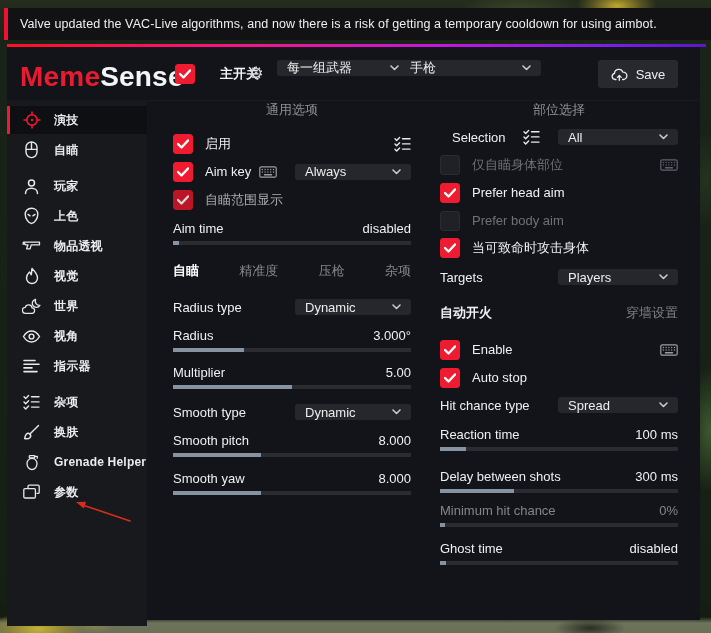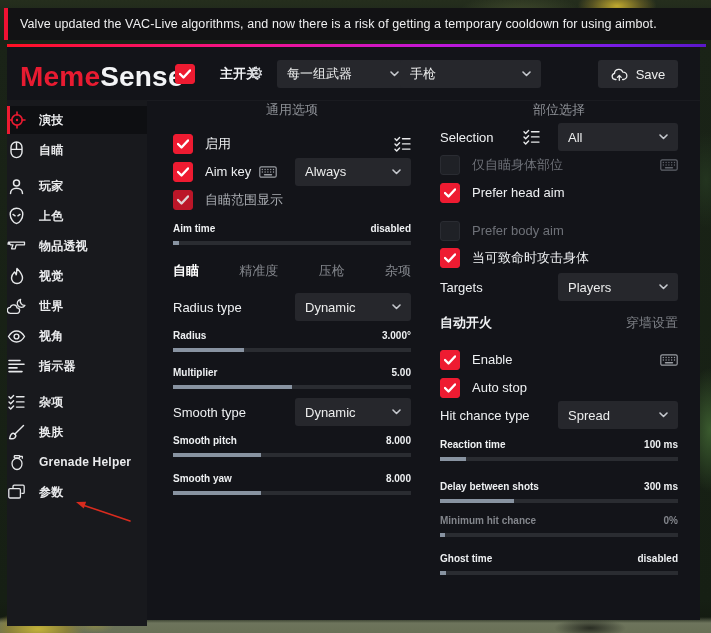--- a/index.html
+++ b/index.html
@@ -33,32 +33,32 @@
   .window{position:absolute;left:7px;top:47px;width:693px;height:573px;background:#131419;}
 
   
   .hdr{position:absolute;left:0;top:0;width:693px;height:53px;border-bottom:1px solid rgba(255,255,255,.03);}
   .logo{position:absolute;left:13px;top:14px;font-size:28px;font-weight:700;letter-spacing:.2px;}
   .logo .red{color:#e81b31}.logo .white{color:#f3f4f6}
   .master{position:absolute;left:168px;top:17px;display:flex;align-items:center;gap:25px;}
   .master .mlbl{font-size:13px;color:#f0f1f3;font-weight:600;}
   .gear{position:absolute;left:238px;top:16px;width:22px;height:22px;color:#d2d4d8;
     font-size:17px;line-height:22px;text-align:center;cursor:pointer;}
-  .select{height:28px;background:#26272c;border-radius:3px;display:flex;align-items:center;
+  .select{height:16px;background:#26272c;border-radius:3px;display:flex;align-items:center;
     justify-content:space-between;padding:0 10px;font-size:13px;color:#eceded;cursor:pointer;}
   .sel-weapon-group{position:absolute;left:270px;top:13px;width:112px;}
   .sel-weapon{position:absolute;left:393px;top:13px;width:121px;}
   .save-btn{position:absolute;left:591px;top:13px;width:80px;height:28px;background:#28292e;
     border-radius:3px;display:flex;align-items:center;justify-content:center;gap:8px;
     font-size:13px;color:#eceded;cursor:pointer;}
 
   
   .sidebar{position:absolute;left:0;top:53px;width:140px;height:520px;background:#18191d;padding-top:6px;}
   .side-item{position:relative;display:flex;align-items:center;height:28px;margin-bottom:2px;
-    gap:13px;cursor:pointer;}
+    padding-left:15px;gap:13px;cursor:pointer;}
   .side-item.group-gap{margin-top:8px;}
   .side-item.active{background:#0e0f12;}
   .abar{position:absolute;left:0;top:0;width:3px;height:28px;background:#ed1b31;}
   .side-item .sicon{width:19px;height:19px;display:flex;align-items:center;justify-content:center;flex:none;}
   .side-item .slbl{font-size:12px;font-weight:700;color:#eaebed;letter-spacing:.2px;white-space:nowrap;}
 
   
   .col{position:absolute;top:53px;width:238px;}
   .col-left{left:166px}.col-right{left:433px}
   .section-title{margin-top:1px;height:16px;text-align:center;font-size:13px;color:#8e9197;}
@@ -69,21 +69,21 @@
   .trail{margin-left:auto;display:flex;align-items:center;gap:18px;}
 
   .cb{width:18px;height:18px;border-radius:3px;background:#1f2126;border:1px solid #2a2c32;
     display:flex;align-items:center;justify-content:center;cursor:pointer;flex:none;}
   .cb svg{display:none;}
   .cb.checked{background:#ee1b31;border-color:#ee1b31;}
   .cb.checked svg{display:block;}
   .cb.dim.checked{background:#bb1628;border-color:#bb1628;}
 
   .sfield .shead{display:flex;justify-content:space-between;align-items:center;height:18px;}
-  .sname,.sval{font-size:10px;color:#eef0f2;white-space:nowrap;font-weight:bold;}
+  .sname,.sval{font-size:13px;color:#eef0f2;white-space:nowrap;}
   .sfield.dim .sname,.sfield.dim .sval{color:#83868c;}
   .track{position:relative;margin-top:4px;height:4px;background:#2a2c31;cursor:pointer;}
   .fill{position:absolute;left:0;top:0;height:4px;background:#8893a1;}
 
   .tabs{display:flex;justify-content:space-between;align-items:center;height:20px;}
   .tab{font-size:13px;color:#83868c;cursor:pointer;white-space:nowrap;}
   .tab.active{color:#ffffff;font-weight:700;}
 
   .subhead{display:flex;justify-content:space-between;align-items:center;height:20px;}
   .subhead-title{font-size:13px;color:#eef0f2;font-weight:700;}
@@ -385,21 +385,21 @@
         <div class="track">
             <div class="fill" style="width: 37%;"></div>
           </div>
       </div>
     </div>
 
     <div class="col col-right">
       <div class="section-title">部位选择</div>
 
       <div class="row" style="margin-top:6px;height:28px">
-        <span class="rlbl" style="margin-left:0">Selection</span>
+        <span class="rlbl" style="margin-left:12px">Selection</span>
         <span class="trail">
           <svg width="17" height="16" viewBox="0 0 17 16" fill="none" stroke="#e9eaec" stroke-width="1.4" stroke-linecap="round" stroke-linejoin="round">
               <path d="M1 2.8 l1.7 1.7 L5.6 1.6 M8.5 2.7 H16 M1 8 l1.7 1.7 L5.6 6.8 M8.5 7.9 H16 M1 13.2 l1.7 1.7 L5.6 12 M8.5 13.1 H16"></path>
             </svg>
           <div class="select w100">
             <span>All</span>
             <svg width="9" height="6" viewBox="0 0 9 6" fill="none">
                 <path d="M1 1 L4.5 4.5 L8 1" stroke="#c6c9ce" stroke-width="1.6" stroke-linecap="round" stroke-linejoin="round"></path>
               </svg>
           </div>
@@ -419,21 +419,21 @@
 
       <div class="row" style="margin-top:1px">
         <span class="cb checked">
             <svg width="12" height="10" viewBox="0 0 12 10" fill="none">
               <polyline points="1,5 4.5,8.5 11,1.5" stroke="#fff" stroke-width="2.4" stroke-linecap="round" stroke-linejoin="round"></polyline>
             </svg>
           </span>
         <span class="rlbl">Prefer head aim</span>
       </div>
 
-      <div class="row" style="margin-top:11px">
+      <div class="row" style="margin-top:1px">
         <span class="cb unchecked"></span>
         <span class="rlbl dim">Prefer body aim</span>
       </div>
 
       <div class="row">
         <span class="cb checked">
             <svg width="12" height="10" viewBox="0 0 12 10" fill="none">
               <polyline points="1,5 4.5,8.5 11,1.5" stroke="#fff" stroke-width="2.4" stroke-linecap="round" stroke-linejoin="round"></polyline>
             </svg>
           </span>

